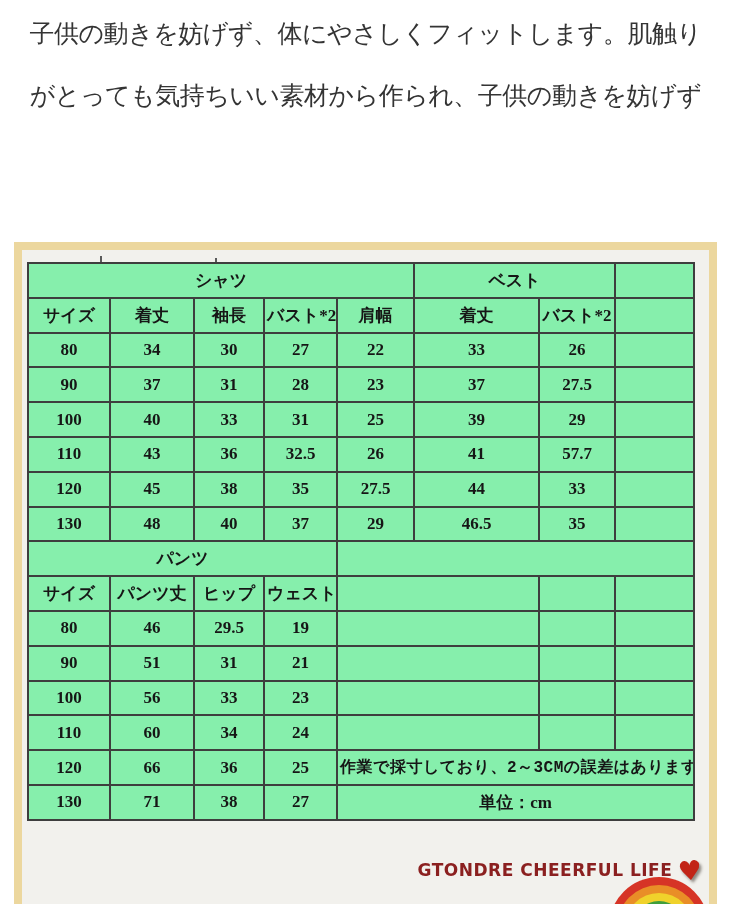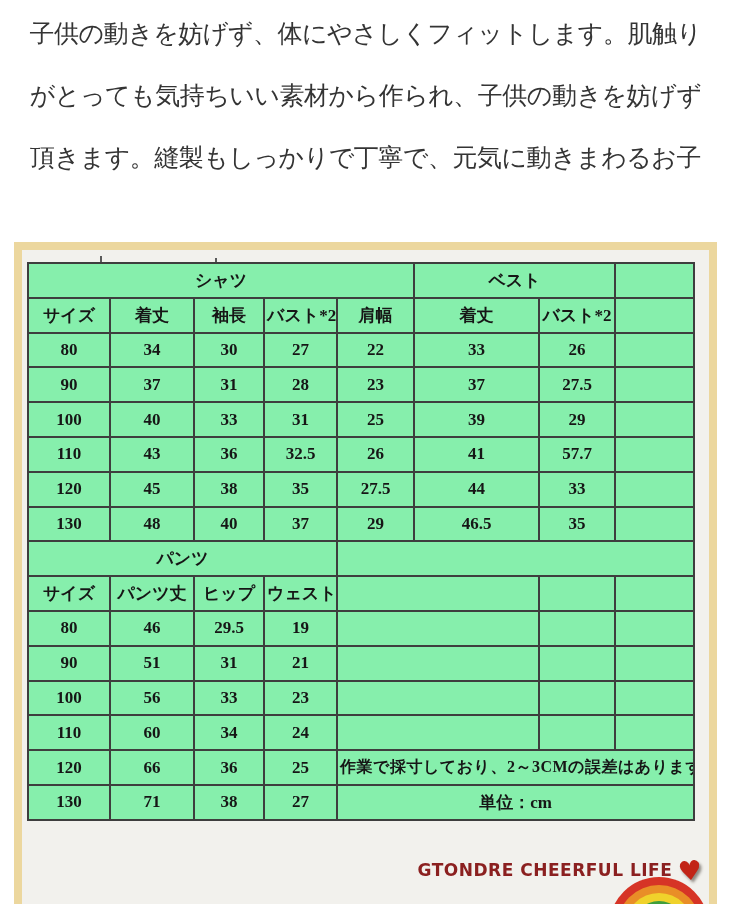--- a/index.html
+++ b/index.html
@@ -31,21 +31,21 @@
     width: 666px; background: #86efac;
     font-family: "Liberation Serif", "DejaVu Serif", serif;
     font-weight: bold; font-size: 17px; color: #161616;
     text-align: center;
   }
   .size-table td {
     border: 2px solid #3e3e3e;
     height: 34.8px; padding: 0 2px;
     overflow: hidden; white-space: nowrap;
   }
-  .size-table .note-cell { font-size: 16px; letter-spacing: 0.5px; }
+  .size-table .note-cell { font-size: 16px; letter-spacing: 0.5px; font-family: Liberation Mono, monospace; }
 
   
   .tick { position: absolute; width: 2px; height: 6px; background: #5a5a5a; }
   .tick-1 { left: 78px; top: 6px; }
   .tick-2 { left: 193px; top: 8px; }
 
   
   .brand {
     position: absolute; top: 605px; right: 6px;
     color: #8b2020; font-weight: bold; font-size: 17px;
@@ -66,21 +66,20 @@
   .arc-orange { width: 84px;  height: 42px; top: 8px;  background: #e98e27; }
   .arc-yellow { width: 68px;  height: 34px; top: 16px; background: #f0d22b; }
   .arc-green  { width: 52px;  height: 26px; top: 24px; background: #3f9e3c; }
 </style>
 </head>
 <body>
 
 <div class="description">
   <div class="desc-line">子供の動きを妨げず、体にやさしくフィットします。肌触り</div>
   <div class="desc-line">がとっても気持ちいい素材から作られ、子供の動きを妨げず</div>
-  <div class="desc-line">頂きます。縫製もしっかりで丁寧で、元気に動きまわるお子</div>
 </div>
 
 <div class="panel">
   <div class="tick tick-1"></div>
   <div class="tick tick-2"></div>
 
   <table class="size-table">
     <colgroup>
       <col style="width:82px">
         <col style="width:84px">

